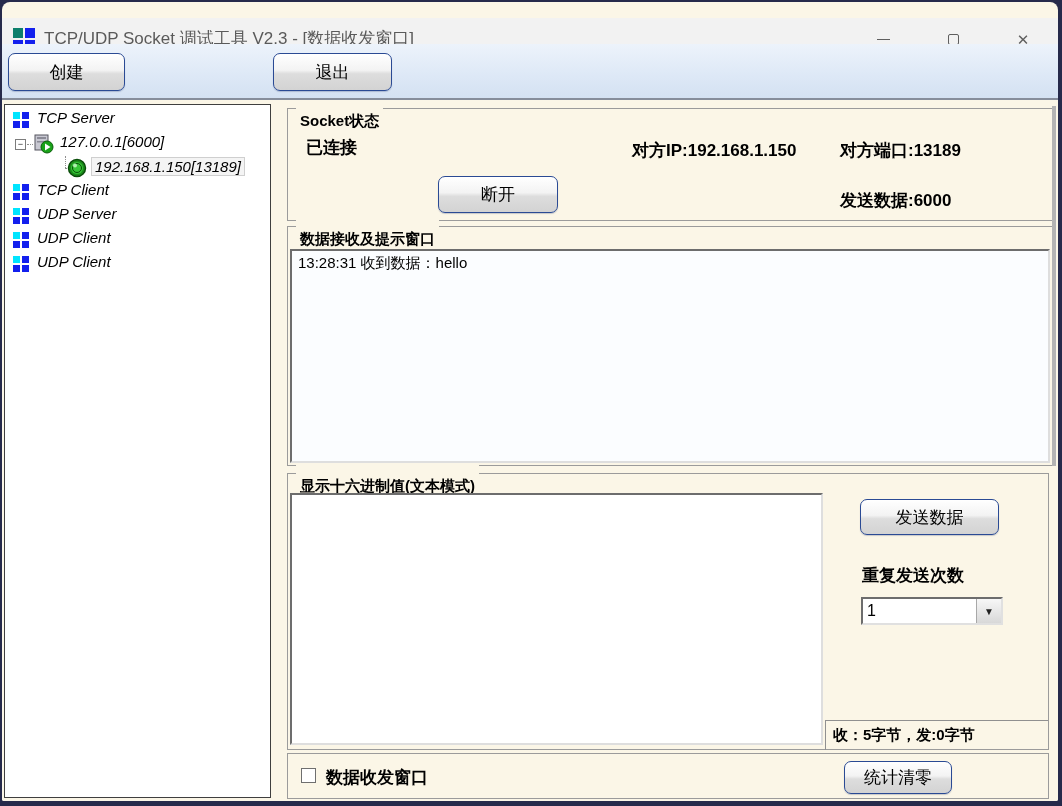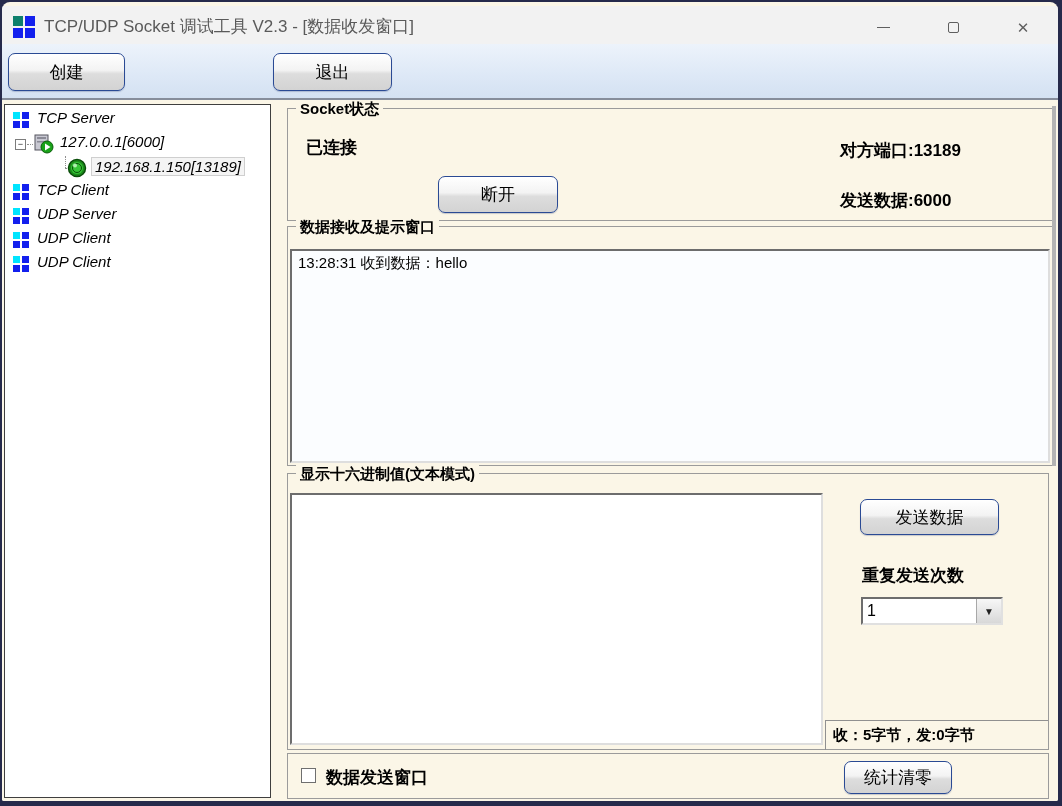--- a/index.html
+++ b/index.html
@@ -3,21 +3,21 @@
 <meta charset="utf-8">
 <style>
   * { margin:0; padding:0; box-sizing:border-box; }
   html,body { width:1062px; height:806px; }
   body { background:#262a4b; font-family:"Liberation Sans","DejaVu Sans",sans-serif; position:relative; overflow:hidden; }
 
   .window { position:absolute; left:2px; top:2px; width:1056px; height:799px;
             background:#fbf6e7; border-radius:8px 8px 2px 2px; overflow:hidden; }
 
   
-  .titlebar { position:absolute; left:0; top:4px; width:100%; height:42px; background:#f2f2f2; }
+  .titlebar { position:absolute; left:0; top:16px; width:100%; height:42px; background:#f2f2f2; }
   .app-icon { position:absolute; left:11px; top:10px; width:22px; height:22px;
               display:grid; grid-template-columns:10px 10px; grid-template-rows:10px 10px; gap:2px; }
   .app-icon i { display:block; }
   .title-text { position:absolute; left:42px; top:0; line-height:42px; font-size:17px; color:#5a5a5a; white-space:nowrap; }
   .win-controls { position:absolute; right:0; top:0; height:42px; display:flex; }
   .win-btn { width:70px; height:42px; display:flex; align-items:center; justify-content:center; color:#5f5f5f; }
   .glyph-min { width:13px; border-top:1px solid #5f5f5f; display:block; }
   .glyph-max { width:11px; height:11px; border:1px solid #5f5f5f; border-radius:2px; display:block; }
   .glyph-close { font-size:15px; line-height:1; }
 
@@ -45,21 +45,21 @@
   .grid-icon i { display:block; }
   .expander { position:absolute; left:10px; top:7px; width:11px; height:11px; background:#fff;
               border:1px solid #7c7c7c; font-size:9px; line-height:9px; text-align:center; color:#222; }
   .dots-h { position:absolute; border-top:1px dotted #8f8f8f; }
   .dots-v { position:absolute; border-left:1px dotted #8f8f8f; }
   .sel-label { background:#f4f4f4; border:1px solid #cfcfcf; padding:0 3px; }
 
   
   .right-panel { position:absolute; left:281px; top:0; width:775px; height:699px; }
   .groupbox { position:absolute; border:1px solid #9b9b9b; }
-  .group-label { position:absolute; top:-9px; left:8px; background:#fbf6e7; padding:0 4px;
+  .group-label { position:absolute; top:-9px; left:8px; background:#fbf6e7; padding:12px 4px;
                  font-size:15px; font-weight:600; color:#000; white-space:nowrap; }
   .zh-label { font-size:17px; font-weight:600; color:#000; white-space:nowrap; position:absolute; }
 
   .sunken { border:2px solid; border-color:#6d6d6d #dedede #dedede #6d6d6d; }
   .recv-area { position:absolute; left:2px; top:22px; right:2px; bottom:2px; background:#fbfdff;
                font-size:15px; color:#000; padding:3px 6px; overflow:hidden; }
   .send-area { position:absolute; left:2px; top:19px; width:533px; height:252px; background:#ffffff;
                font-size:15px; color:#000; padding:3px 6px; resize:none; outline:none;
                font-family:"Liberation Sans","DejaVu Sans",sans-serif; }
 
@@ -191,20 +191,21 @@
         </span>
         <span class="lbl" style="left:32px">UDP Client</span>
       </div>
     </div>
 
     <div class="right-panel">
 
       <div class="groupbox" style="left:4px; top:6px; width:766px; height:113px">
         <span class="group-label">Socket状态</span>
         <span class="zh-label" style="left:18px; top:27px">已连接</span>
+        <span class="zh-label" style="left:344px; top:30px">对方IP:192.168.1.150</span>
         <span class="zh-label" style="left:552px; top:30px">对方端口:13189</span>
         <div class="btn" style="position:absolute; left:150px; top:67px; width:120px; height:37px">断开</div>
         <span class="zh-label" style="left:552px; top:80px">发送数据:6000</span>
       </div>
 
       <div class="groupbox" style="left:4px; top:124px; width:766px; height:240px">
         <span class="group-label">数据接收及提示窗口</span>
         <div class="recv-area sunken">
           <span>13:28:31 收到数据：hello</span>
         </div>
@@ -217,21 +218,21 @@
         <span class="zh-label" style="left:574px; top:90px">重复发送次数</span>
         <div class="combo">
           <span class="combo-field">1</span>
           <span class="combo-arrow">▼</span>
         </div>
         <div class="stats-cell">收：5字节，发:0字节</div>
       </div>
 
       <div class="bottom-strip">
         <span class="checkbox"></span>
-        <span class="zh-label" style="left:38px; top:12px">数据发送窗口</span>
+        <span class="zh-label" style="left:38px; top:12px">数据收发窗口</span>
         <div class="btn" style="position:absolute; left:556px; top:7px; width:108px; height:33px">统计清零</div>
       </div>
 
     </div>
   </div>
 
   <div class="edge-strip"></div>
 </div>
 
 </body></html>

